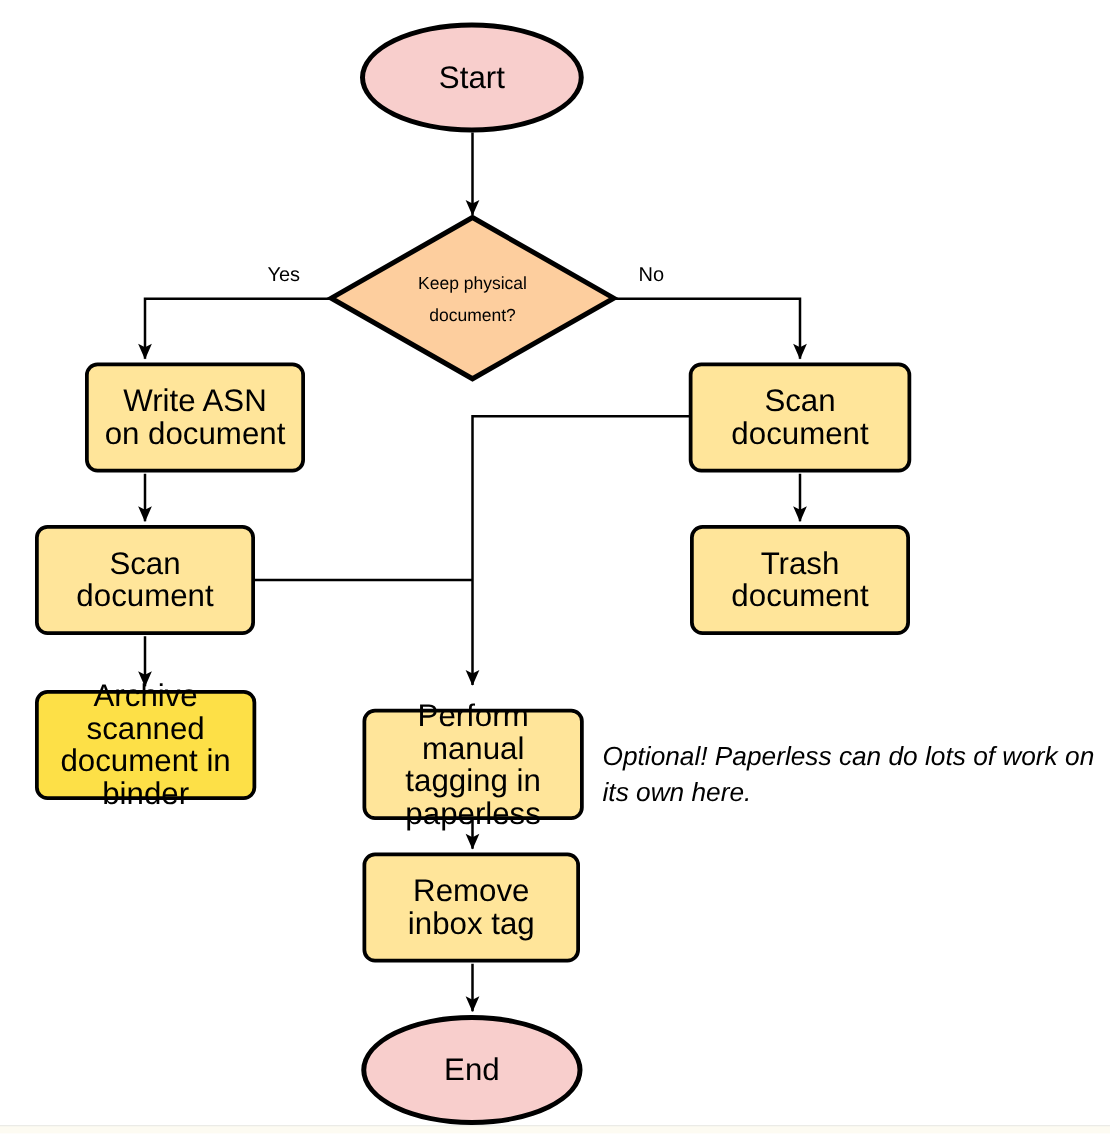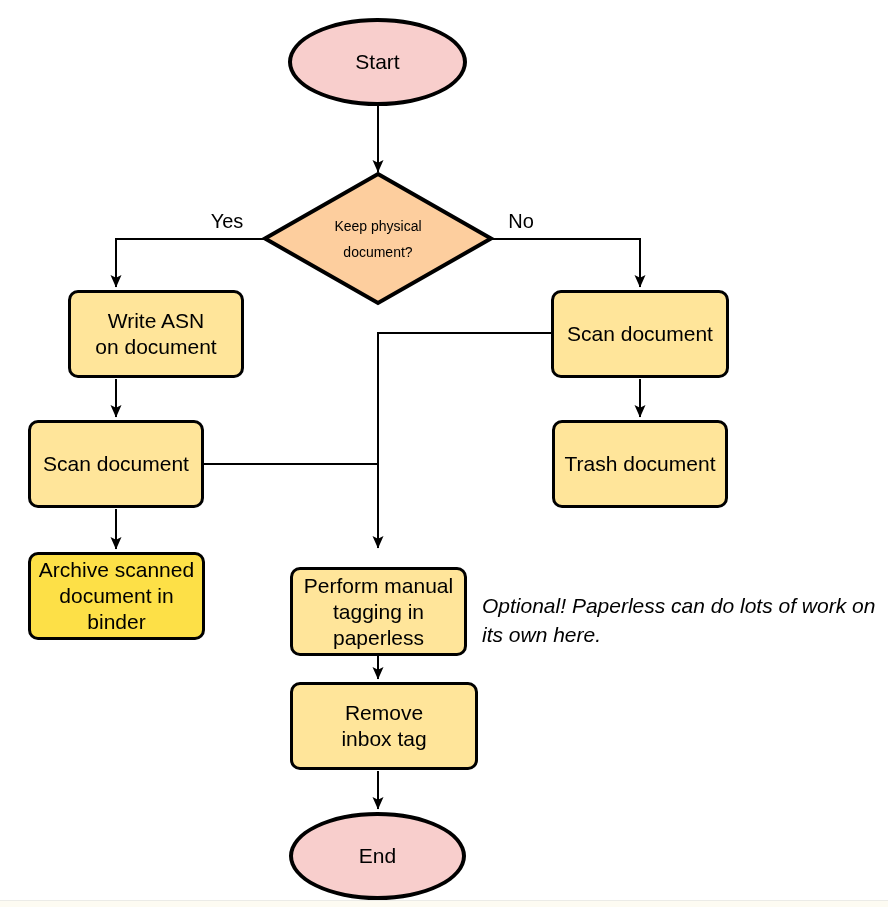--- a/index.html
+++ b/index.html
@@ -22,21 +22,21 @@
     stroke: #000000;
     stroke-width: 2;
   }
   .node {
     position: absolute;
     display: flex;
     align-items: center;
     justify-content: center;
     text-align: center;
     white-space: pre-line;
-    font-size: 21px;
+    font-size: 25px;
     line-height: 26px;
     box-sizing: border-box;
   }
   .process {
     background: #ffe59a;
     border: 3.5px solid #000000;
     border-radius: 10px;
   }
   .terminal {
     background: #f8cecc;
@@ -48,40 +48,40 @@
     display: flex;
     align-items: center;
     justify-content: center;
     text-align: center;
     white-space: pre-line;
     font-size: 14px;
     line-height: 26px;
   }
   .edge-label {
     position: absolute;
-    font-size: 20px;
+    font-size: 16px;
     line-height: 24px;
     text-align: center;
   }
   .annotation {
     position: absolute;
     font-size: 21px;
     line-height: 29px;
     font-style: italic;
     white-space: pre-line;
   }
   
   #node-start        { left: 288px; top: 18px;  width: 179px; height: 88px; }
   #node-write-asn    { left: 28px;  top: 290px; width: 176px; height: 88px; margin-left: 40px; }
   #node-scan-left    { left: 28px;  top: 420px; width: 176px; height: 88px; }
   #node-archive      { left: 28px;  top: 552px; width: 177px; height: 88px; }
   #node-scan-right   { left: 551px; top: 290px; width: 178px; height: 88px; }
   #node-trash        { left: 552px; top: 420px; width: 176px; height: 88px; }
   #node-tagging      { left: 290px; top: 551px; width: 177px; height: 89px; }
-  #node-remove       { left: 290px; top: 682px; width: 188px; height: 88px; }
+  #node-remove       { left: 290px; top: 682px; width: 174px; height: 88px; }
   #node-end          { left: 289px; top: 812px; width: 177px; height: 88px; }
   #decision-label    { left: 278px; top: 213px; width: 200px; height: 52px; }
   #edge-label-yes    { left: 203px; top: 209px; width: 48px; }
   #edge-label-no     { left: 497px; top: 209px; width: 48px; }
   #annotation-note   { left: 482px; top: 591px; width: 430px; }
   #page-bottom-edge {
     position: absolute;
     left: 0; top: 900px;
     width: 888px; height: 7px;
     background: #fdfbf2;

